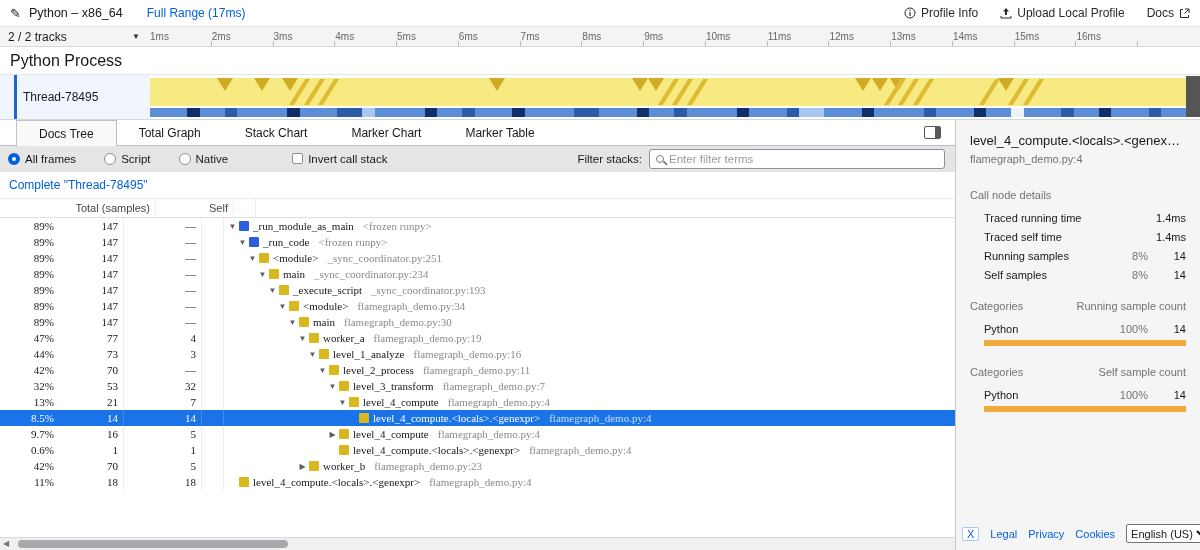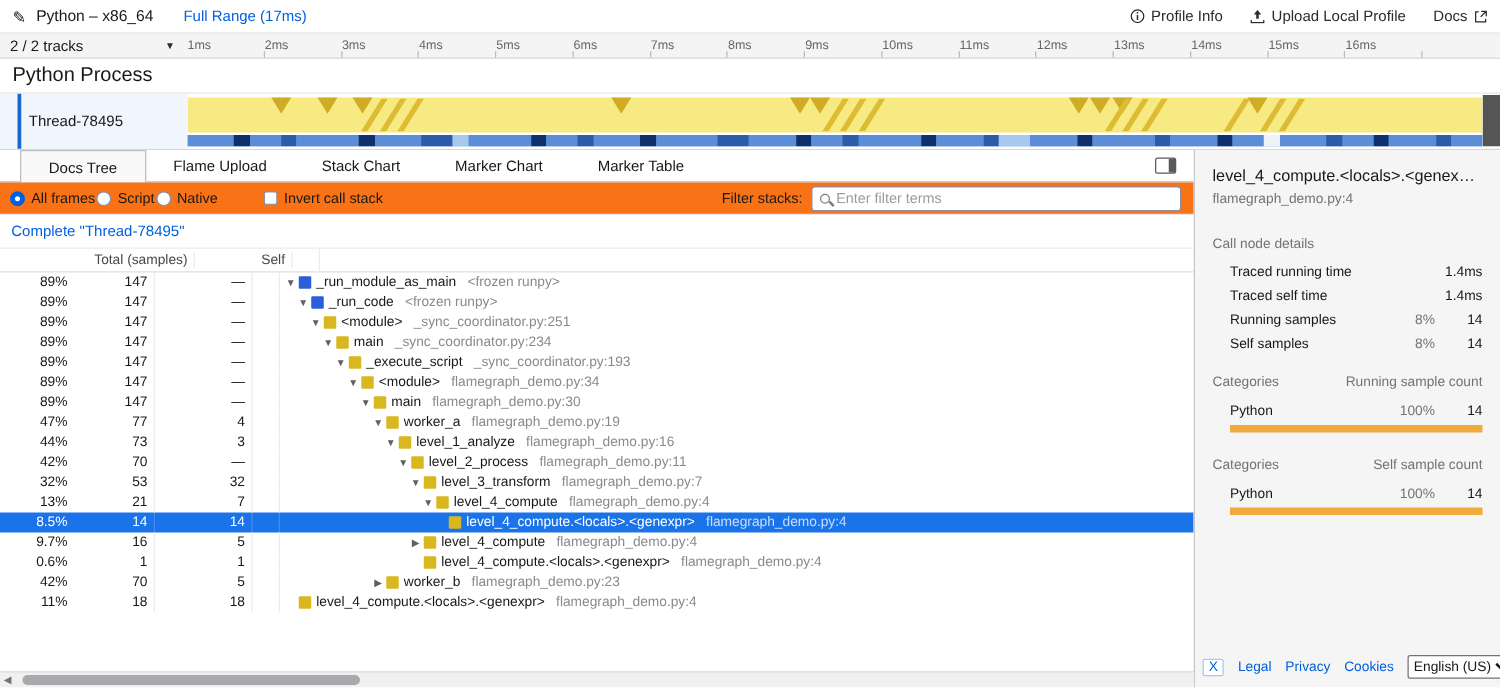--- a/index.html
+++ b/index.html
@@ -43,21 +43,21 @@
   
   .content { flex:1; display:flex; min-height:0; }
   .main { flex:1; display:flex; flex-direction:column; min-width:0; background:#fff; }
 
   .tabbar { height:26px; display:flex; align-items:flex-end; background:#fff; border-bottom:1px solid #bfbfc3; padding-left:16px; flex:none; }
   .tab { height:25px; line-height:24px; padding:0 22px; font-size:12px; background:transparent; border:none; cursor:pointer; font-family:inherit; color:#18181a; }
   .tab.sel { background:#f9f9fa; border:1px solid #bfbfc3; border-bottom:none; margin-bottom:-1px; height:26px; }
   .panel-toggle { margin-left:auto; margin-right:14px; align-self:center; width:17px; height:13px; border:1px solid #5a5a5e; border-radius:2px; position:relative; background:#fff; cursor:pointer; flex:none; }
   .panel-toggle::after { content:''; position:absolute; right:0; top:0; bottom:0; width:5px; background:#5a5a5e; }
 
-  .filterbar { height:26px; display:flex; align-items:center; background:#f97316; border-bottom:1px solid #e3e3e6; padding:0 8px; gap:1px; font-size:11.5px; flex:none; }
+  .filterbar { height:26px; display:flex; align-items:center; background:#e5e5e5; border-bottom:1px solid #e3e3e6; padding:0 8px; gap:28px; font-size:11.5px; flex:none; }
   .radio-item, .check-item { display:flex; align-items:center; gap:5px; cursor:pointer; }
   .radio { width:12px; height:12px; border-radius:50%; border:1px solid #8f8f9d; background:#fff; flex:none; }
   .radio.on { border:4px solid var(--link); }
   .checkbox { width:11px; height:11px; border:1px solid #8f8f9d; border-radius:2px; background:#fff; flex:none; }
   .check-item { margin-left:36px; }
   .filter-group { margin-left:auto; display:flex; align-items:center; gap:7px; margin-right:2px; }
   .search-box { width:296px; height:20px; border:1px solid #8f8f9d; border-radius:3px; background:#fff; display:flex; align-items:center; padding:0 6px; gap:5px; }
   .search-box input { border:none; outline:none; flex:1; font-size:11.5px; font-family:inherit; background:transparent; min-width:0; }
   .search-box input::placeholder { color:#9a9aa0; }
   .mag { width:8px; height:8px; border:1.4px solid #7a7a80; border-radius:50%; position:relative; flex:none; }
@@ -65,21 +65,21 @@
 
   .breadcrumb { height:26px; display:flex; align-items:center; padding:0 9px; font-size:12px; flex:none; }
   .breadcrumb a { color:var(--link); cursor:pointer; text-decoration:none; }
 
   
   .thead { display:flex; height:20px; align-items:center; font-size:11px; color:#48484c; border-top:1px solid #ececee; border-bottom:1px solid #e0e0e2; flex:none;padding-left:32px; }
   .hc1 { width:124px; text-align:right; padding-right:5px; border-right:1px solid #ececee; }
   .hc2 { width:78px; text-align:right; padding-right:5px; border-right:1px solid #ececee; }
   .hc3 { width:22px; height:100%; border-right:1px solid #ececee; }
   .tbody { flex:1; overflow:hidden; }
-  .trow { display:flex; height:16px; align-items:center; font-size:11px; cursor:default; }
+  .trow { display:flex; height:16px; align-items:center; font-size:11px; cursor:default;font-family:Liberation Serif, serif; }
   .col-total { width:124px; display:flex; height:100%; align-items:center; border-right:1px solid #ececee; }
   .pct { width:54px; text-align:right; }
   .cnt { flex:1; text-align:right; padding-right:5px; }
   .col-self { width:78px; height:100%; display:flex; align-items:center; justify-content:flex-end; padding-right:5px; border-right:1px solid #ececee; }
   .col-gap { width:22px; height:100%; border-right:1px solid #ececee; }
   .col-tree { flex:1; display:flex; align-items:center; padding-left:2px; overflow:hidden; white-space:nowrap; height:100%; }
   .indent { flex:none; }
   .twisty { width:13px; flex:none; font-size:8px; color:#5f5f63; text-align:center; cursor:pointer; }
   .sq { width:10px; height:10px; border-radius:1px; margin-right:4px; flex:none; }
   .sq.blue { background:var(--icon-blue); }
@@ -255,21 +255,21 @@
     </div>
     <div class="gutter"></div>
   </div>
 
   <div class="content">
     <div class="main">
 
       <div class="tabbar">
         <span class="tabs-holder" style="display:flex;align-items:flex-end;">
             <button class="tab sel">Docs Tree</button>
-            <button class="tab">Flame Upload</button>
+            <button class="tab">Total Graph</button>
             <button class="tab">Stack Chart</button>
             <button class="tab">Marker Chart</button>
             <button class="tab">Marker Table</button>
           </span>
         <span class="panel-toggle"></span>
       </div>
 
       <div class="filterbar">
         <label class="radio-item">
           <span class="radio on"></span>

